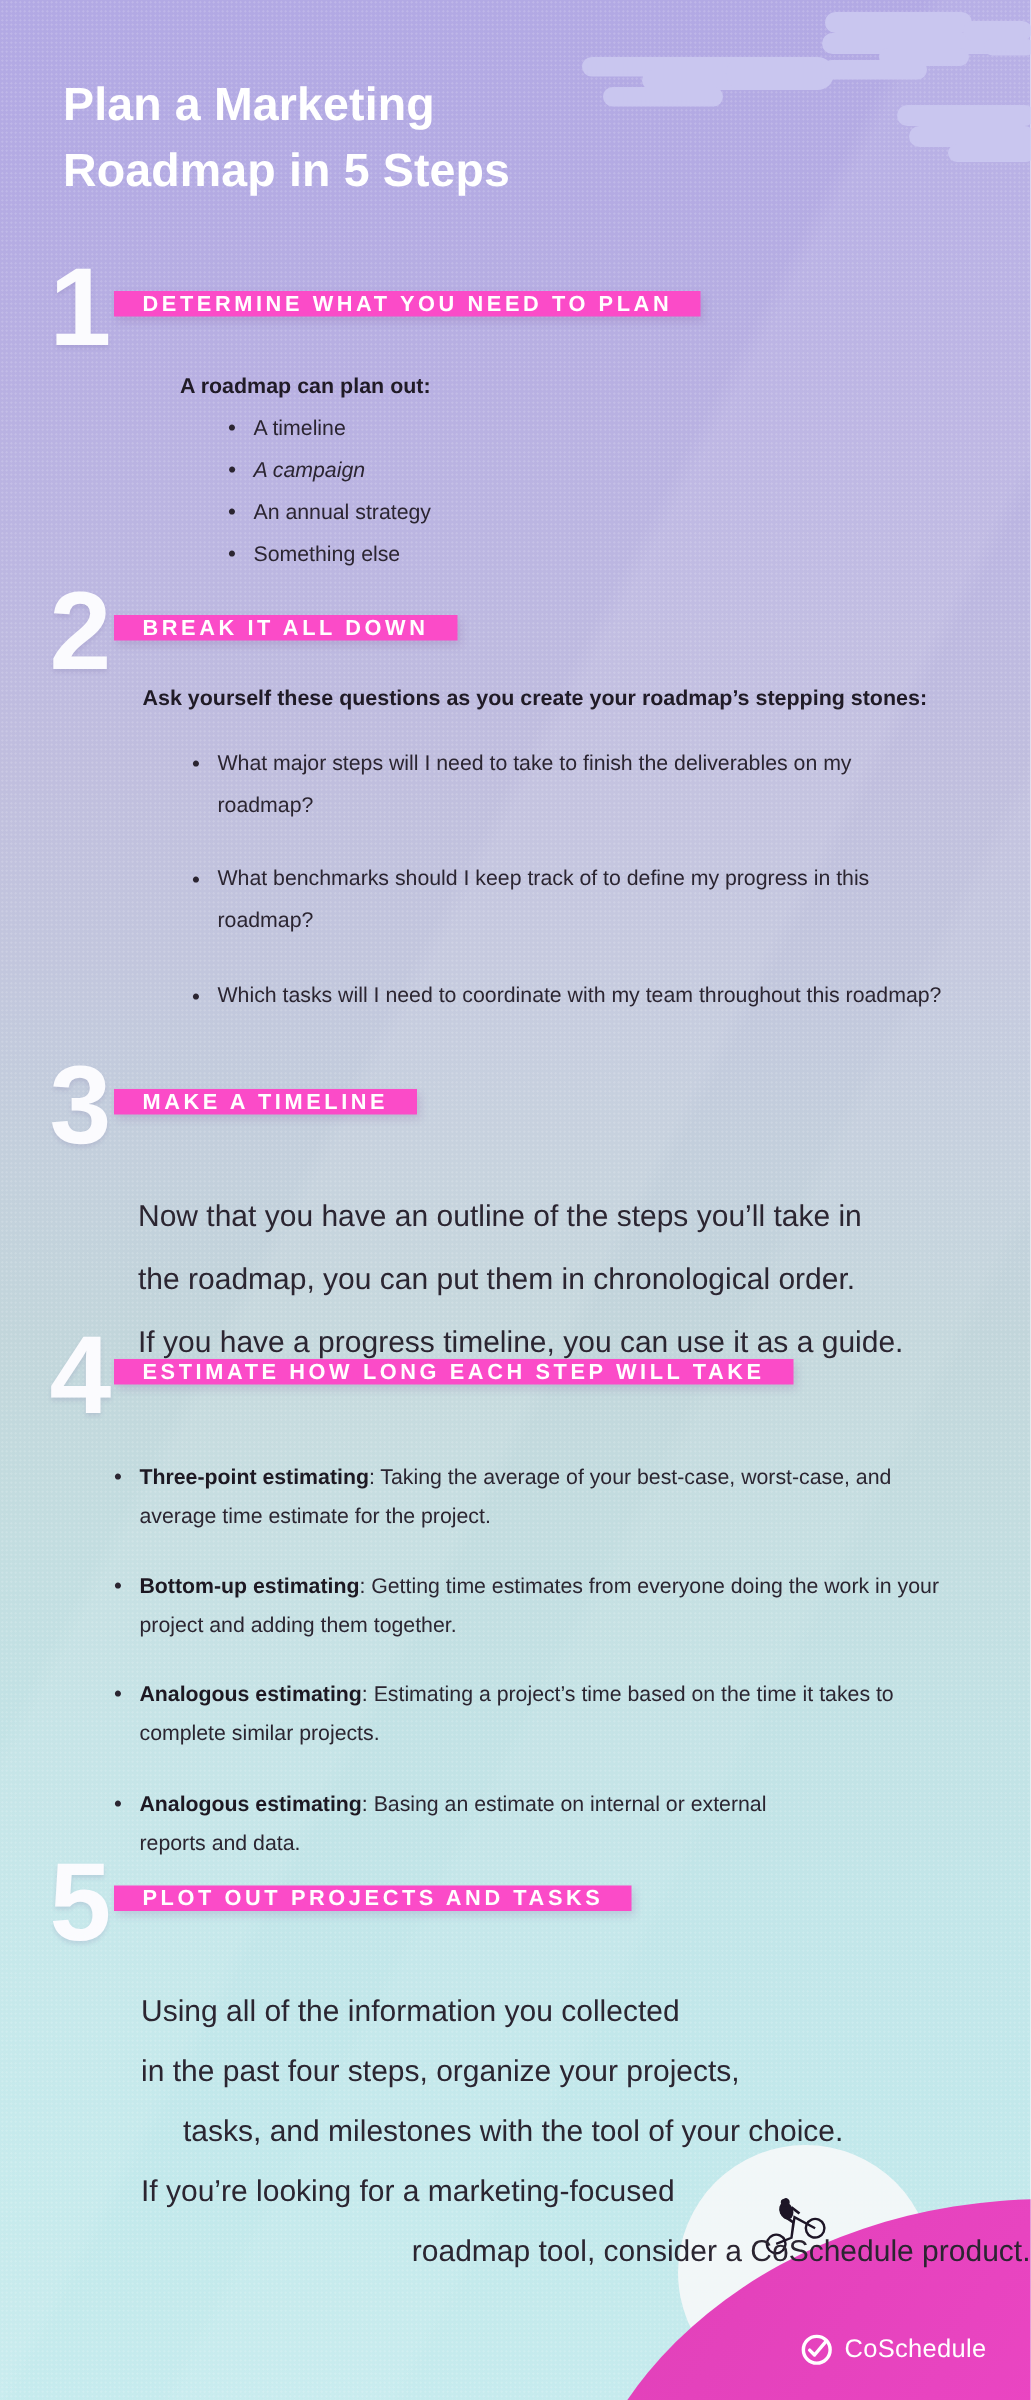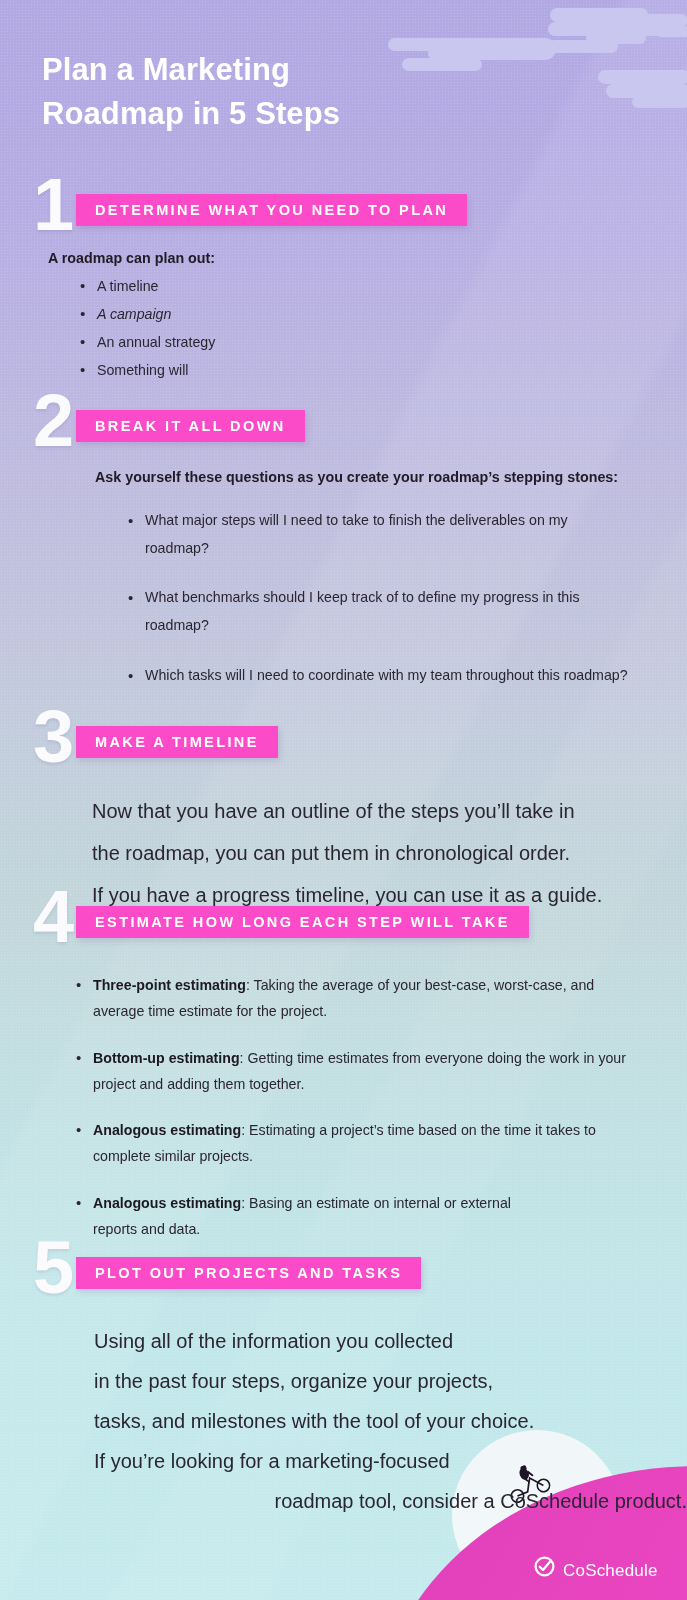--- a/index.html
+++ b/index.html
@@ -54,21 +54,21 @@
   .step{ position:absolute; left:0; width:687px; z-index:5; }
   .step-head{ position:relative; height:60px; }
   .step-num{
     position:absolute; left:33px; top:-14px;
     font-size:74px; font-weight:700; line-height:1;
     color:#fbfbfe; letter-spacing:-2px;
     text-shadow:0 2px 3px rgba(90,80,140,.14);
   }
   .bar{
     position:absolute; left:76px; top:12px;
-    height:32px; background:#fb4bc8;
+    height:17px; background:#fb4bc8;
     display:flex; align-items:center;
     box-shadow:2px 3px 6px rgba(120,70,150,.18);
   }
   .bar span{
     color:#ffffff; font-size:14.5px; font-weight:700;
     letter-spacing:2.4px; padding:0 19px; white-space:nowrap;
   }
   .intro{
     font-size:14.3px; font-weight:700; color:#201b26;
   }
@@ -92,21 +92,21 @@
   }
   .hill{
     position:absolute; left:378px; top:1466px;
     width:640px; height:420px; border-radius:50% 50% 0 0 / 62% 62% 0 0;
     background:linear-gradient(120deg,#e040b8 0%,#ea45c2 45%,#f04ccb 100%);
     z-index:3;
   }
   .cyclist{ position:absolute; left:505px; top:1465px; z-index:4; }
   .logo{
     position:absolute; left:534px; top:1556px;
-    display:flex; align-items:flex-end; gap:8px; z-index:6;
+    display:flex; align-items:flex-start; gap:8px; z-index:6;
   }
   .logo-text{ color:#ffffff; font-size:17px; font-weight:400; letter-spacing:.2px; }
 </style>
 </head>
 <body>
 
 <div class="bg-streaks"></div>
 <div class="bg-noise"></div>
 
 <div class="clouds">
@@ -132,39 +132,39 @@
   </h1>
 </div>
 
 <div class="step" style="top:182px;">
   <div class="step-head">
     <div class="step-num">1</div>
     <div class="bar">
       <span>DETERMINE WHAT YOU NEED TO PLAN</span>
     </div>
   </div>
-  <div style="margin-left:48px; margin-top:8px;">
+  <div style="margin-left:120px; margin-top:8px;">
     <div class="intro">A roadmap can plan out:</div>
     <ul class="bullets" style="margin-top:12px; margin-left:32px;">
       <li style="margin-bottom:12px;">A timeline</li>
       <li style="margin-bottom:12px;font-style:italic;">A campaign</li>
       <li style="margin-bottom:12px;">An annual strategy</li>
-      <li>Something will</li>
+      <li>Something else</li>
     </ul>
   </div>
 </div>
 
 <div class="step" style="top:398px;">
   <div class="step-head">
     <div class="step-num">2</div>
     <div class="bar">
       <span>BREAK IT ALL DOWN</span>
     </div>
   </div>
-  <div style="margin-left:95px; margin-top:11px; width:545px;">
+  <div style="margin-left:95px; width:545px;">
     <div class="intro">Ask yourself these questions as you create your roadmap’s stepping stones:</div>
     <ul class="bullets" style="margin-top:22px; margin-left:33px; width:500px;">
       <li style="margin-bottom:22px; line-height:1.95;">What major steps will I need to take to finish the deliverables on my roadmap?</li>
       <li style="margin-bottom:22px; line-height:1.95;">What benchmarks should I keep track of to define my progress in this roadmap?</li>
       <li style="line-height:1.95;">Which tasks will I need to coordinate with my team throughout this roadmap?</li>
     </ul>
   </div>
 </div>
 
 <div class="step" style="top:714px;">
@@ -201,21 +201,21 @@
 <div class="step" style="top:1245px;">
   <div class="step-head">
     <div class="step-num">5</div>
     <div class="bar">
       <span>PLOT OUT PROJECTS AND TASKS</span>
     </div>
   </div>
   <div class="para" style="margin-left:94px; margin-top:16px;">
     <p style="line-height:2.0;">Using all of the information you collected</p>
     <p style="line-height:2.0;">in the past four steps, organize your projects,</p>
-    <p style="line-height:2.0;">tasks, and milestones with the tool of your choice.</p>
+    <p style="line-height:2.0;margin-left:28px;">tasks, and milestones with the tool of your choice.</p>
     <p style="line-height:2.0;">If you’re looking for a marketing-focused</p>
     <p style="line-height:2.0;text-align:right;">roadmap tool, consider a CoSchedule product.</p>
   </div>
 </div>
 
 <div class="sun"></div>
 <div class="hill"></div>
 
 <div class="cyclist">
   <svg width="46" height="34" viewBox="0 0 46 34" transform="rotate(-22)">

